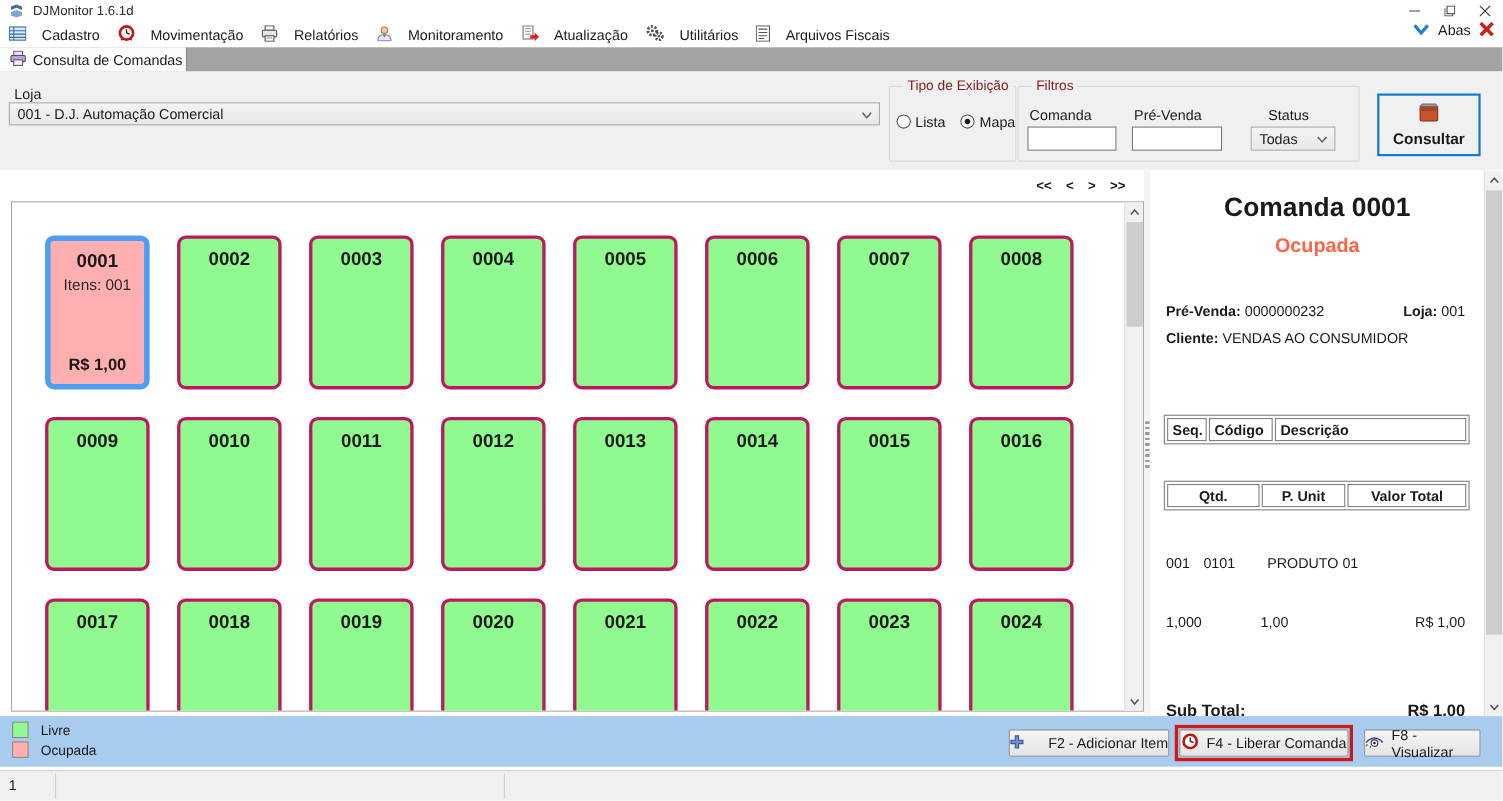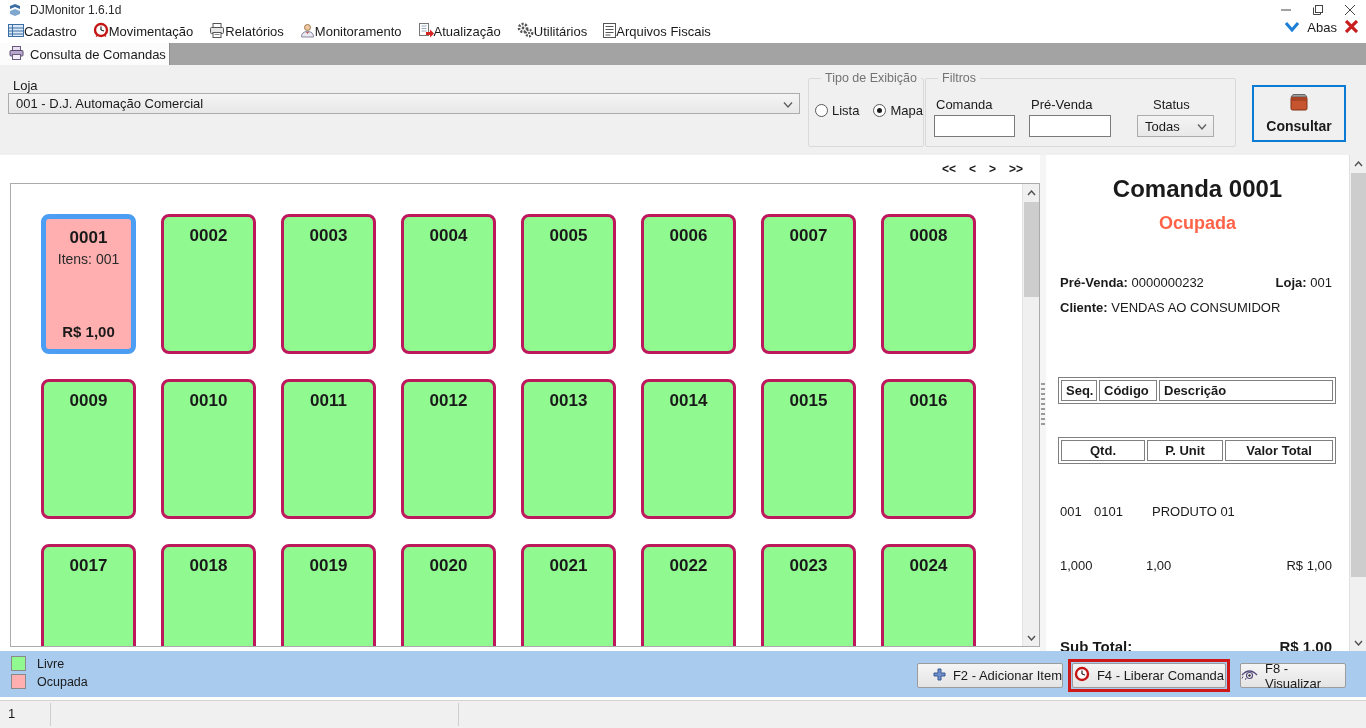--- a/index.html
+++ b/index.html
@@ -10,38 +10,38 @@
   
   .titlebar { position:absolute; left:0; top:0; width:1366px; height:20px; background:#fff; }
   .app-icon { position:absolute; left:8px; top:3px; }
   .win-title { position:absolute; left:30px; top:3px; font-size:12px; color:#2a2a2a; }
   .win-controls { position:absolute; right:0; top:0; height:20px; display:flex; }
   .win-btn { width:32px; height:20px; display:flex; align-items:center; justify-content:center; }
 
   
   .menubar { position:absolute; left:0; top:20px; width:1366px; height:23px; background:#fff;
     display:flex; align-items:center; padding-left:8px; }
-  .menu-item { display:flex; align-items:center; gap:0; margin-right:16px; font-size:13px; cursor:default; }
+  .menu-item { display:flex; align-items:center; gap:14px; margin-right:16px; font-size:13px; cursor:default; }
   .menu-right { position:absolute; right:8px; top:0; height:23px; display:flex; gap:8px; font-size:13px; }
 
   
   .tabstrip { position:absolute; left:0; top:43px; width:1366px; height:22px; background:#a3a3a3; }
   .tab-active { position:absolute; left:0; top:0; height:22px; width:170px; background:#fcfcfc;
     display:flex; align-items:center; gap:6px; padding-left:9px; font-size:13px; border-right:1px solid #8c8c8c; }
 
   
   .filterpanel { position:absolute; left:0; top:65px; width:1366px; height:90px; background:#f0f0f0; }
   .lbl { font-size:13px; color:#1a1a1a; }
   .loja-label { position:absolute; left:13px; top:13px; }
   .combo { background:linear-gradient(#f4f4f4,#e8e8e8); border:1px solid #acacac; display:flex;
     align-items:center; font-size:13px; padding-left:7px; position:absolute; }
   .combo .chev { position:absolute; right:6px; top:50%; transform:translateY(-50%); }
   .loja-combo { left:8px; top:28px; width:792px; height:21px; }
   fieldset.grp { position:absolute; border:1px solid #d9d9d9; border-radius:2px; background:#f0f0f0; }
-  fieldset.grp legend { font-size:12.5px; color:#737373; margin-left:12px; padding:0 4px; }
+  fieldset.grp legend { font-size:12.5px; color:#7f1d1d; margin-left:12px; padding:0 4px; }
   .grp-tipo { left:808px; top:6px; width:108px; height:76px; }
   .grp-filtros { left:925px; top:6px; width:311px; height:76px; }
   .radios { display:flex; gap:14px; margin:18px 0 0 6px; font-size:13px; align-items:flex-end; }
   .radio { display:flex; align-items:center; gap:4px; }
   .rb { width:13px; height:13px; border:1px solid #5a5a5a; border-radius:50%; background:#fff; position:relative; }
   .rb.sel::after { content:""; position:absolute; left:3px; top:3px; width:5px; height:5px; border-radius:50%; background:#1a1a1a; }
   .f-label { position:absolute; top:12px; font-size:13px; }
   .f-input { position:absolute; top:30px; height:22px; border:1px solid #7a7a7a; background:#fff; font-size:13px; padding:0 4px; font-family:inherit; }
   .lab-comanda { left:10px; } .inp-comanda { left:8px; width:81px; }
   .lab-prevenda { left:105px; } .inp-prevenda { left:103px; width:82px; }
@@ -96,21 +96,21 @@
     font-size:15px; font-weight:bold; }
   .detail-scroll { right:0; border-left:1px solid #e0e0e0; }
 
   
   .bottombar { position:absolute; left:0; top:651px; width:1366px; height:46px; background:#a9cbee; }
   .legend { position:absolute; left:11px; top:5px; display:flex; flex-direction:column; gap:3px; }
   .legend-item { display:flex; align-items:center; gap:11px; font-size:12.5px; }
   .swatch { width:15px; height:15px; border:1px solid #8a8a8a; }
   .sw-livre { background:#90fa90; } .sw-ocupada { background:#ffafaf; }
   .action-btn { position:absolute; height:25px; background:linear-gradient(#f5f5f5,#e4e4e4); border:1px solid #9c9c9c;
-    border-radius:2px; display:flex; align-items:center; justify-content:flex-end; gap:7px; font-size:13px; cursor:pointer; }
+    border-radius:2px; display:flex; align-items:center; justify-content:space-between; gap:7px; font-size:13px; cursor:pointer; }
   .btn-f2 { left:917px; top:12px; width:146px; }
   .f4-wrap { position:absolute; left:1068px; top:8px; width:162px; height:33px; border:3px solid #d01818; padding:1px; }
   .btn-f4 { position:relative; width:100%; height:100%; background:linear-gradient(#f5f5f5,#e4e4e4); border:1px solid #9c9c9c;
     border-radius:2px; display:flex; align-items:center; justify-content:center; gap:7px; font-size:13px; cursor:pointer; }
   .btn-f8 { left:1240px; top:12px; width:106px; }
 
   
   .statusbar { position:absolute; left:0; top:700px; width:1366px; height:28px; background:#f0f0f0; border-top:1px solid #d4d4d4; }
   .sb-text { position:absolute; left:8px; top:5px; font-size:13px; }
   .sb-div { position:absolute; top:2px; bottom:2px; width:1px; background:#cfcfcf; }

